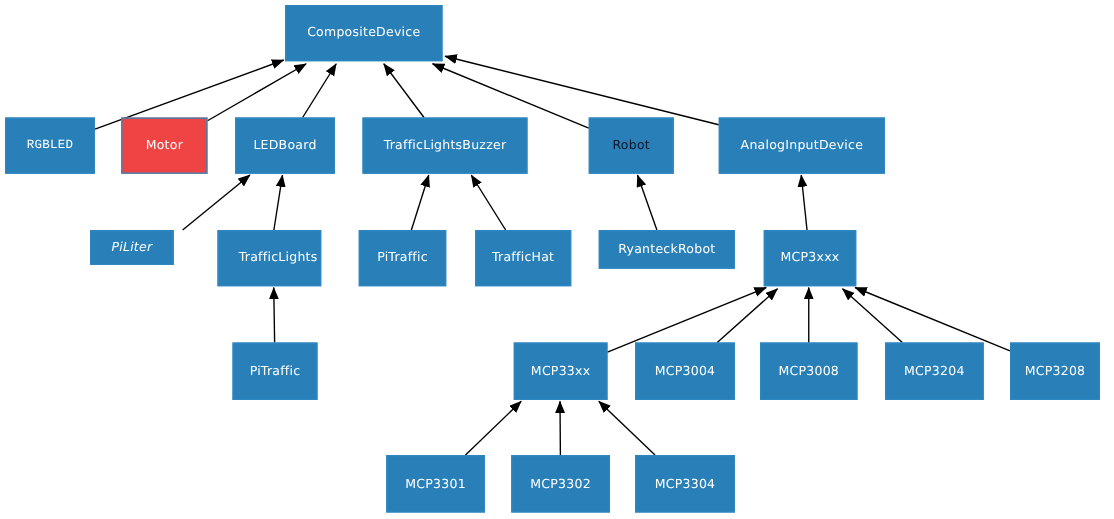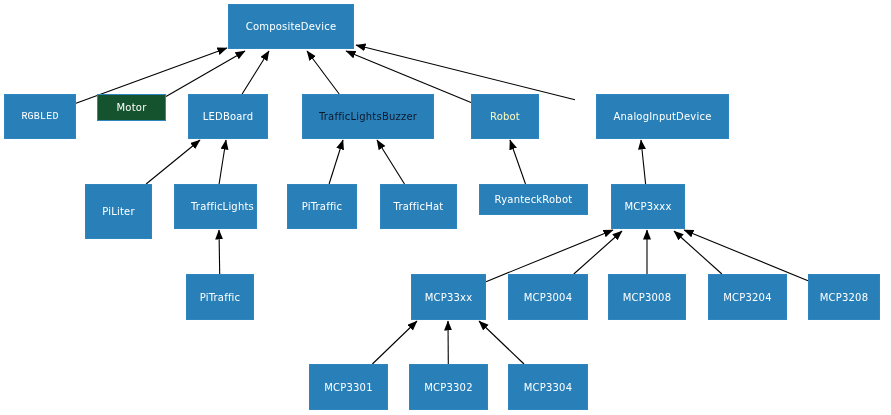--- a/index.html
+++ b/index.html
@@ -58,26 +58,26 @@
         <line x1="721.9" y1="274.0" x2="674" y2="231" stroke="#000000" stroke-width="1.1" marker-end="url(#arrowhead)"></line>
         <line x1="808.0" y1="280.7" x2="684" y2="230" stroke="#000000" stroke-width="1.1" marker-end="url(#arrowhead)"></line>
         <line x1="372.4" y1="364.0" x2="417" y2="321" stroke="#000000" stroke-width="1.1" marker-end="url(#arrowhead)"></line>
         <line x1="448.3" y1="364.0" x2="448" y2="321" stroke="#000000" stroke-width="1.1" marker-end="url(#arrowhead)"></line>
         <line x1="524.0" y1="364.0" x2="479" y2="321" stroke="#000000" stroke-width="1.1" marker-end="url(#arrowhead)"></line>
       </g>
   </svg>
   <div id="nodes">
       <div class="node" style="left: 228px; top: 4px; width: 126px; height: 45px; background: rgb(41, 128, 185); border: 1px solid rgb(46, 134, 193); color: rgb(255, 255, 255);">CompositeDevice</div>
       <div class="node" style="left: 4px; top: 94px; width: 72px; height: 45px; background: rgb(41, 128, 185); border: 1px solid rgb(46, 134, 193); color: rgb(255, 255, 255); font-family: Liberation Mono, monospace;">RGBLED</div>
-      <div class="node" style="left: 97px; top: 94px; width: 69px; height: 27px; background: #14532d; border: 1px solid rgb(46, 134, 193); color: rgb(255, 255, 255);">Motor</div>
+      <div class="node" style="left: 97px; top: 94px; width: 69px; height: 45px; background: #ef4444; border: 1px solid rgb(46, 134, 193); color: rgb(255, 255, 255);">Motor</div>
       <div class="node" style="left: 188px; top: 94px; width: 80px; height: 45px; background: rgb(41, 128, 185); border: 1px solid rgb(46, 134, 193); color: rgb(255, 255, 255);">LEDBoard</div>
-      <div class="node" style="left: 290px; top: 94px; width: 132px; height: 45px; background: rgb(41, 128, 185); border: 1px solid rgb(46, 134, 193); color: #0f172a; margin-left: 12px;">TrafficLightsBuzzer</div>
-      <div class="node" style="left: 471px; top: 94px; width: 68px; height: 45px; background: rgb(41, 128, 185); border: 1px solid rgb(46, 134, 193); color: #fef9c3;">Robot</div>
-      <div class="node" style="left: 596px; top: 94px; width: 133px; height: 45px; background: rgb(41, 128, 185); border: 1px solid rgb(46, 134, 193); color: rgb(255, 255, 255);">AnalogInputDevice</div>
-      <div class="node" style="left: 85px; top: 184px; width: 67px; height: 55px; background: rgb(41, 128, 185); border: 1px solid rgb(46, 134, 193); color: rgb(255, 255, 255);">PiLiter</div>
+      <div class="node" style="left: 290px; top: 94px; width: 132px; height: 45px; background: rgb(41, 128, 185); border: 1px solid rgb(46, 134, 193); color: #ffffff;">TrafficLightsBuzzer</div>
+      <div class="node" style="left: 471px; top: 94px; width: 68px; height: 45px; background: rgb(41, 128, 185); border: 1px solid rgb(46, 134, 193); color: #0f172a;">Robot</div>
+      <div class="node" style="left: 575px; top: 94px; width: 133px; height: 45px; background: rgb(41, 128, 185); border: 1px solid rgb(46, 134, 193); color: rgb(255, 255, 255);">AnalogInputDevice</div>
+      <div class="node" style="left: 72px; top: 184px; width: 67px; height: 28px; background: rgb(41, 128, 185); border: 1px solid rgb(46, 134, 193); color: rgb(255, 255, 255); font-style: italic;">PiLiter</div>
       <div class="node" style="left: 174px; top: 184px; width: 83px; height: 45px; background: rgb(41, 128, 185); border: 1px solid rgb(46, 134, 193); color: rgb(255, 255, 255); padding-left: 14px;">TrafficLights</div>
       <div class="node" style="left: 287px; top: 184px; width: 70px; height: 45px; background: rgb(41, 128, 185); border: 1px solid rgb(46, 134, 193); color: rgb(255, 255, 255);">PiTraffic</div>
       <div class="node" style="left: 380px; top: 184px; width: 77px; height: 45px; background: rgb(41, 128, 185); border: 1px solid rgb(46, 134, 193); color: rgb(255, 255, 255);">TrafficHat</div>
       <div class="node" style="left: 479px; top: 184px; width: 109px; height: 31px; background: rgb(41, 128, 185); border: 1px solid rgb(46, 134, 193); color: rgb(255, 255, 255);">RyanteckRobot</div>
       <div class="node" style="left: 611px; top: 184px; width: 74px; height: 45px; background: rgb(41, 128, 185); border: 1px solid rgb(46, 134, 193); color: rgb(255, 255, 255);">MCP3xxx</div>
       <div class="node" style="left: 186px; top: 274px; width: 68px; height: 46px; background: rgb(41, 128, 185); border: 1px solid rgb(46, 134, 193); color: rgb(255, 255, 255);">PiTraffic</div>
       <div class="node" style="left: 411px; top: 274px; width: 75px; height: 46px; background: rgb(41, 128, 185); border: 1px solid rgb(46, 134, 193); color: rgb(255, 255, 255);">MCP33xx</div>
       <div class="node" style="left: 508px; top: 274px; width: 80px; height: 46px; background: rgb(41, 128, 185); border: 1px solid rgb(46, 134, 193); color: rgb(255, 255, 255);">MCP3004</div>
       <div class="node" style="left: 608px; top: 274px; width: 78px; height: 46px; background: rgb(41, 128, 185); border: 1px solid rgb(46, 134, 193); color: rgb(255, 255, 255);">MCP3008</div>
       <div class="node" style="left: 708px; top: 274px; width: 79px; height: 46px; background: rgb(41, 128, 185); border: 1px solid rgb(46, 134, 193); color: rgb(255, 255, 255);">MCP3204</div>

